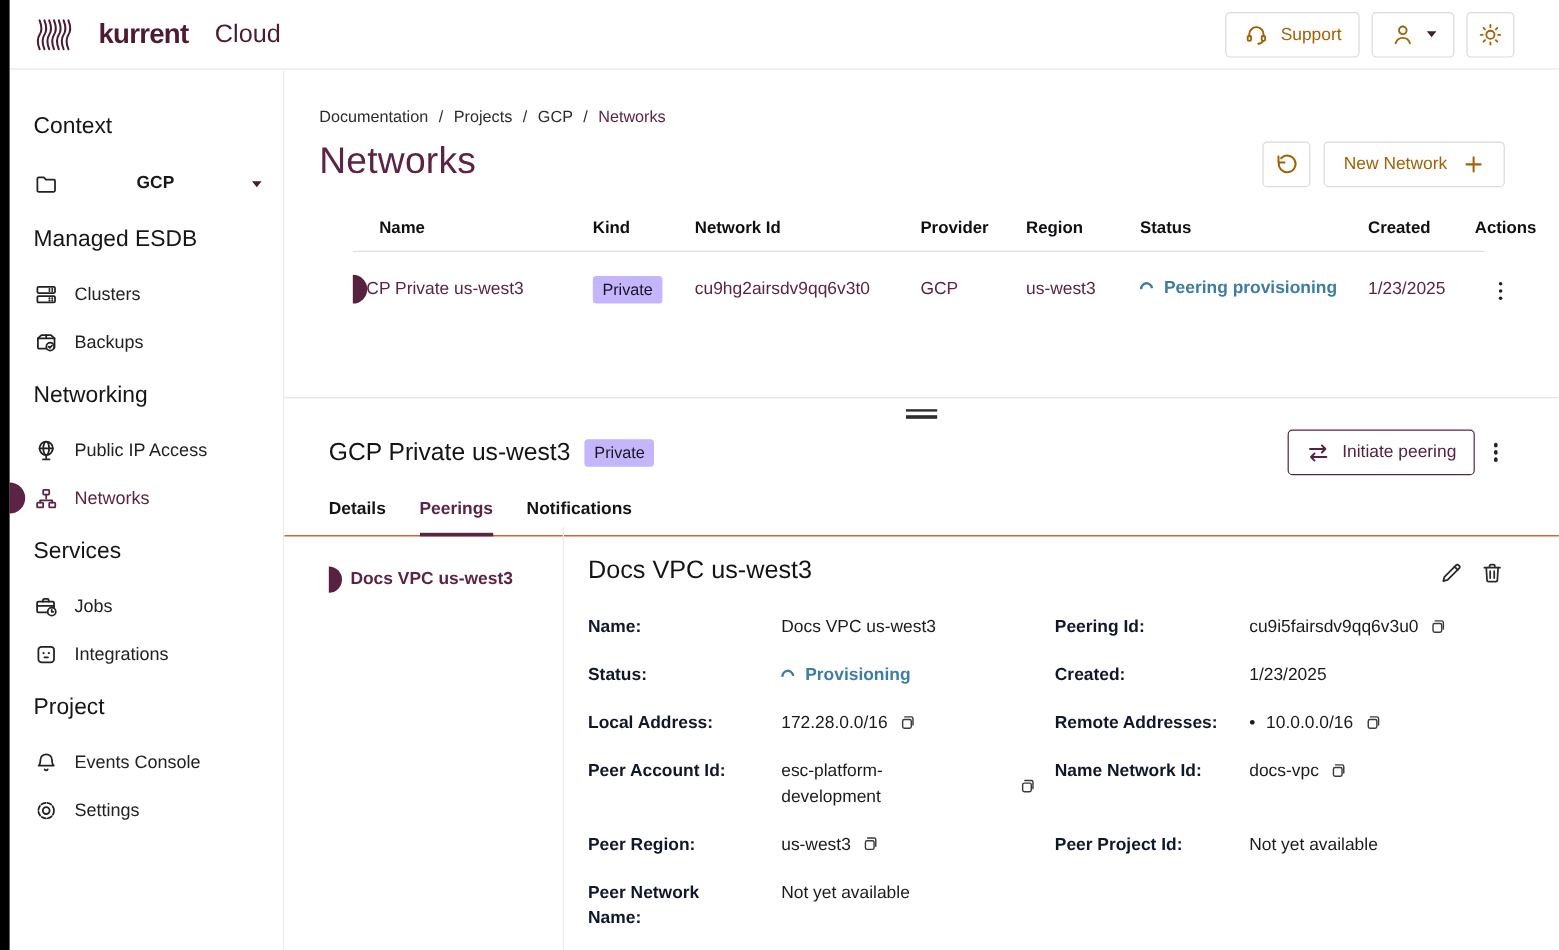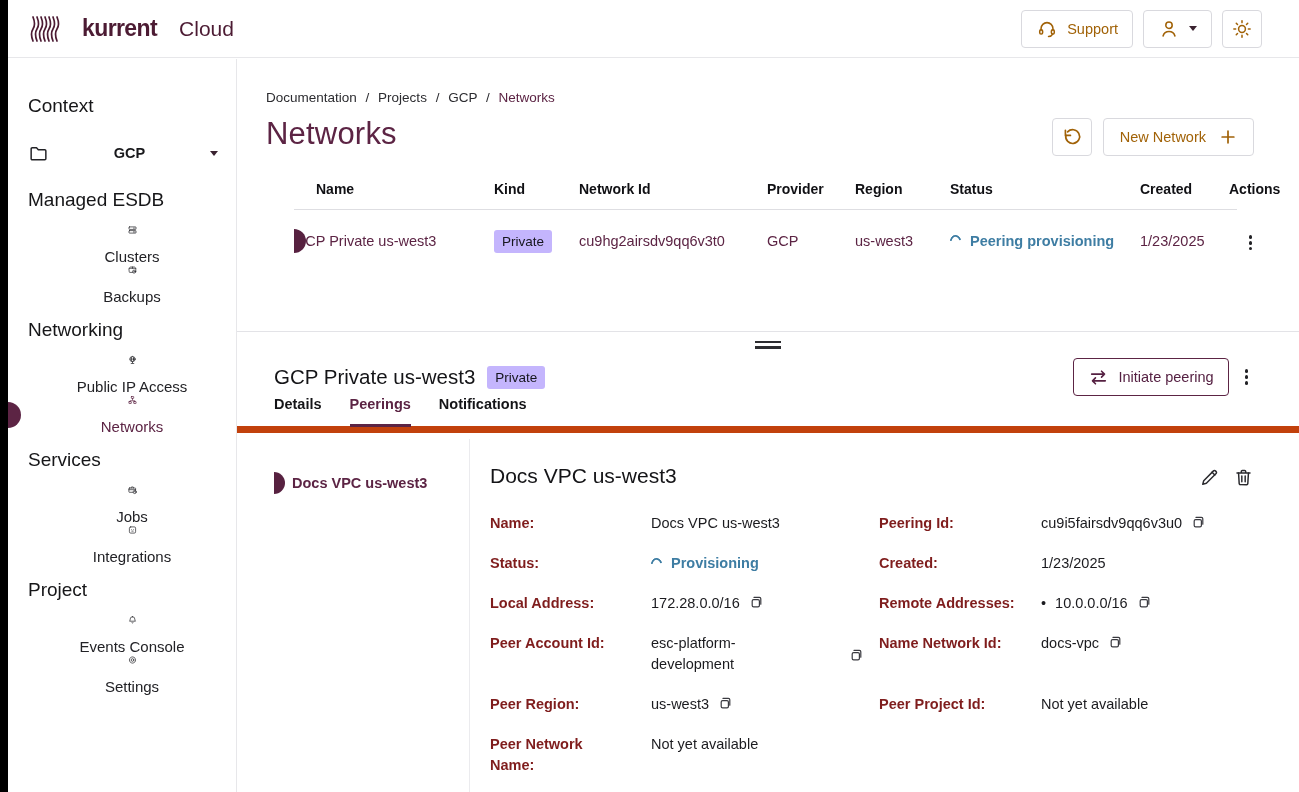--- a/index.html
+++ b/index.html
@@ -35,21 +35,21 @@
 
   
   .sidebar {
     position:absolute; left:8px; top:59px; width:229px; bottom:0;
     border-right:1px solid #e7e7ea; background:#fff; padding:36px 0 0 0;
   }
   .side-sec { margin-bottom:14px; }
   .side-title { font-size:19px; font-weight:400; color:#161618; padding:0 0 6px 20px; margin-bottom:8px; }
   .side-item {
     position:relative; display:flex; align-items:center; gap:13px;
-    height:40px; padding-left:20px; color:#222226; font-size:15px; font-weight:500; cursor:pointer;flex-direction:column;
+    height:40px; padding-left:20px; color:#222226; font-size:15px; font-weight:500; cursor:pointer;
   }
   .side-item .ic { color:#222226; }
   .side-item.active { color:#5c2444; }
   .side-item.active .ic { color:#5c2444; }
   .side-marker {
     position:absolute; left:0; top:50%; transform:translateY(-50%);
     width:13px; height:26px; background:#5c2444; border-radius:0 13px 13px 0;
   }
   .ctx-select {
     display:flex; align-items:center; height:44px; padding:0 18px 0 20px;
@@ -101,42 +101,42 @@
 
   
   .panel { position:absolute; left:0; right:0; top:272px; bottom:0; border-top:1px solid #e3e3e7; background:#fff; }
   .drag-handle { position:absolute; top:9px; left:50%; transform:translateX(-50%); display:flex; flex-direction:column; gap:3px; cursor:row-resize; }
   .drag-handle i { width:26px; height:2.4px; background:#2d2d31; display:block; }
   .panel-head { display:flex; align-items:center; justify-content:space-between; padding:26px 45px 0 37px; }
   .panel-title-wrap { display:flex; align-items:center; gap:12px; }
   .panel-title { font-size:20.5px; font-weight:400; color:#141417; }
   .panel-head-actions { display:flex; align-items:center; gap:10px; }
   .btn.outline-accent { border-color:#5c2444; color:#552042; }
-  .tabs { display:flex; gap:28px; padding:0 45px 0 37px; border-bottom:7px solid #c2410c; }
+  .tabs { display:flex; gap:28px; padding:0 45px 0 37px; margin-top:20px; border-bottom:1px solid #c2410c; }
   .tab { font-size:14.5px; font-weight:700; color:#141417; padding-bottom:12px; cursor:pointer; border-bottom:3px solid transparent; margin-bottom:-1px; }
   .tab.active { color:#5c2444; border-bottom-color:#5c2444; }
 
   .panel-body { position:absolute; top:107px; bottom:0; left:37px; right:45px; display:flex; }
   .peer-list { width:196px; flex:none; border-right:1px solid #ebebee; padding-top:31px; }
   .peer-item { position:relative; display:flex; align-items:center; height:26px; cursor:pointer; }
   .peer-item .peer-name { margin-left:18px; font-size:14.5px; font-weight:600; color:#5c2444; }
   .peer-marker { position:absolute; left:0; top:50%; transform:translateY(-50%); width:11px; height:22px; background:#572140; border-radius:0 11px 11px 0; }
 
   .peer-detail { flex:1; padding:25px 0 0 20px; }
   .detail-head { display:flex; align-items:flex-start; justify-content:space-between; }
   .detail-title { font-size:21px; font-weight:400; color:#141417; }
   .detail-tools { display:flex; gap:13px; margin-top:3px; }
   .tool-btn { background:none; border:none; padding:0; cursor:pointer; color:#2a2a2e; }
 
   .kv-grid {
     margin-top:25px; display:grid;
     grid-template-columns:161px 228px 162px 1fr;
     row-gap:19px; align-items:start;
   }
-  .kv-label { font-size:14.5px; font-weight:700; color:#7f1d1d; line-height:21px; }
+  .kv-label { font-size:14.5px; font-weight:700; color:#0f172a; line-height:21px; }
   .kv-value { font-size:14.5px; color:#1b1b1f; line-height:21px; display:flex; align-items:flex-start; gap:9px; padding-right:16px; }
   .kv-value .val { word-break:break-word; }
   .kv-value.status-val { color:#3e7da3; font-weight:600; align-items:center; }
   .kv-value .spread { margin-left:auto; }
   .wrap-label { display:inline-block; max-width:110px; }
   .copy-btn { background:none; border:none; padding:0; margin-top:2px; cursor:pointer; color:#3a3a40; flex:none; line-height:0; }
   .bullet { color:#1b1b1f; }
 
   .ic { display:block; stroke:currentColor; fill:none; stroke-width:1.4; stroke-linecap:round; stroke-linejoin:round; }
   .ic .fill { fill:currentColor; stroke:none; }

